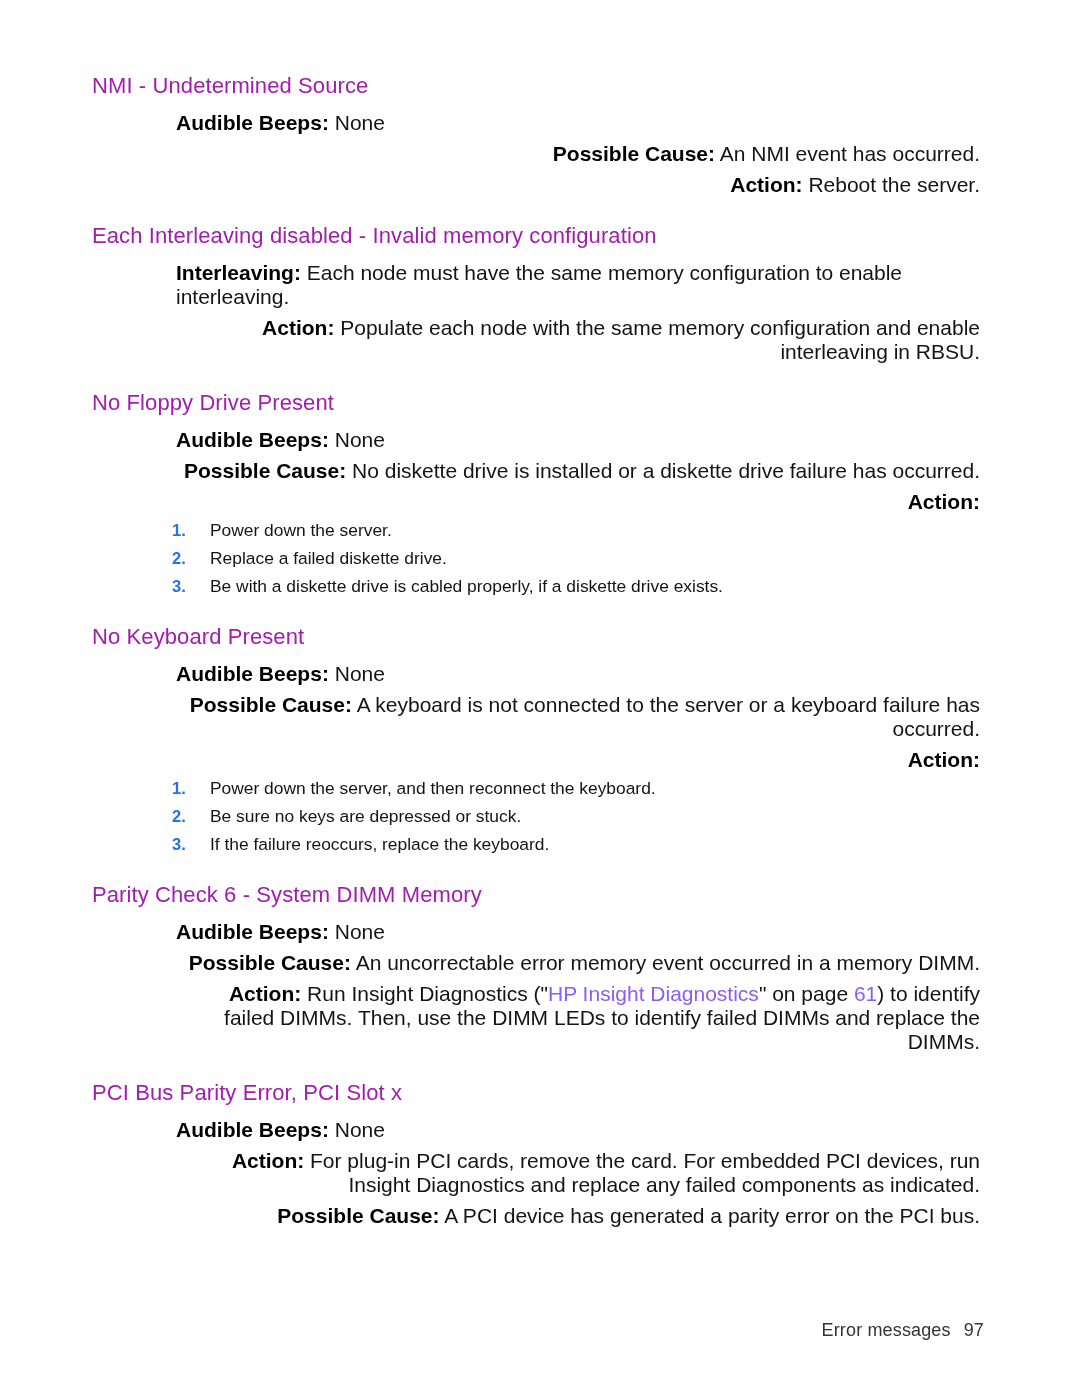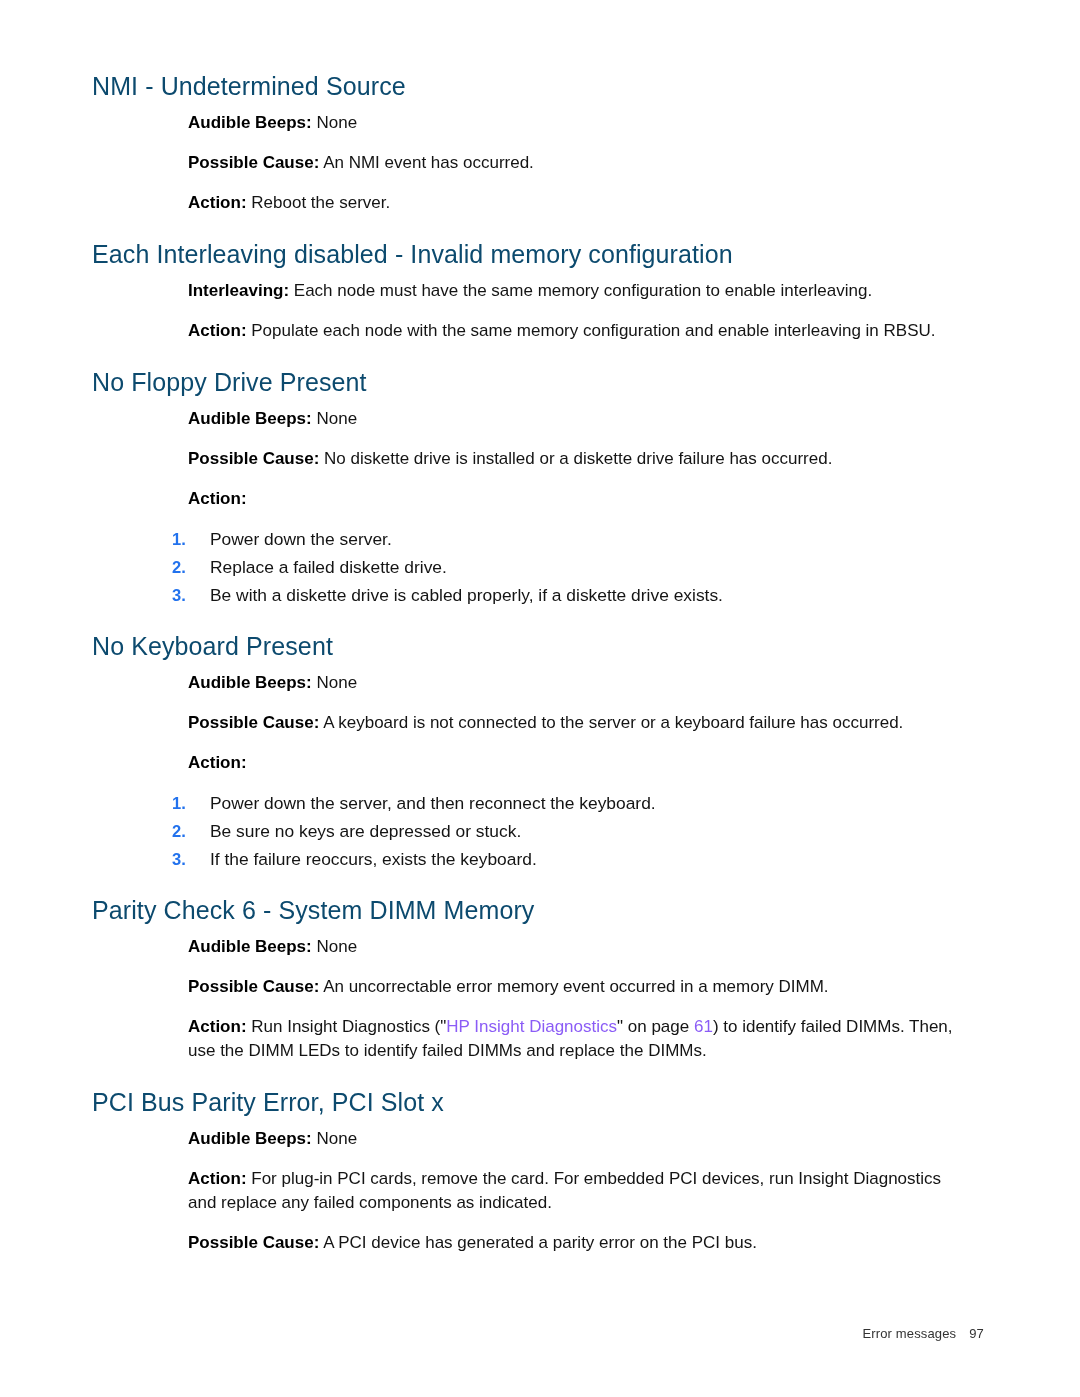--- a/index.html
+++ b/index.html
@@ -24,50 +24,51 @@
     height: 1397px;
     background: #ffffff;
   }
   .content {
     position: absolute;
     left: 92px;
     top: 72px;
     width: 890px;
   }
   h2.section-heading {
-    color: #0c4a6e;
+    color: #a21caf;
     font-weight: 400;
-    font-size: 25px;
+    font-size: 22px;
     line-height: 28px;
     margin: 0;
     padding: 0;
     letter-spacing: 0.1px;
     white-space: nowrap;
   }
   .section {
     margin: 0;
     padding: 0;
   }
   .section + .section {
     margin-top: 25px;
   }
   .body-block {
     margin-left: 80px;
     width: 812px;
   }
   p.para {
-    font-size: 17px;
+    font-size: 21px;
     line-height: 24px;
-    margin: 16px;
+    margin: 4px;
     padding: 0;
     color: #141414;
     text-align: left;
   }
   p.para + p.para {
     margin-top: 7px;
+    text-align: right;
   }
   .first-para {
     margin-top: 11px !important;
   }
   .lbl {
     font-weight: bold;
     color: #000000;
   }
   .xref {
     color: #8b5cf6;
@@ -92,21 +93,21 @@
     width: 26px;
     color: #2272ED;
     font-weight: bold;
     font-size: 16.5px;
     text-align: left;
   }
   .footer {
     position: absolute;
     right: 96px;
     bottom: 56px;
-    font-size: 13px;
+    font-size: 18px;
     color: #333333;
     letter-spacing: 0.15px;
     white-space: nowrap;
   }
   .footer .fnum {
     margin-left: 13px;
   }
 </style>
 </head>
 <body>
@@ -147,21 +148,21 @@
 
     <div class="section">
       <h2 class="section-heading">No Keyboard Present</h2>
       <div class="body-block">
         <p class="para first-para"><span class="lbl">Audible Beeps</span><span class="lbl">:</span><span> None</span></p>
         <p class="para"><span class="lbl">Possible Cause</span><span class="lbl">:</span><span> A keyboard is not connected to the server or a keyboard failure has occurred.</span></p>
         <p class="para"><span class="lbl">Action</span><span class="lbl">:</span></p>
         <ol class="steps">
           <li><span class="num">1.</span><span>Power down the server, and then reconnect the keyboard.</span></li>
           <li><span class="num">2.</span><span>Be sure no keys are depressed or stuck.</span></li>
-          <li><span class="num">3.</span><span>If the failure reoccurs, exists the keyboard.</span></li>
+          <li><span class="num">3.</span><span>If the failure reoccurs, replace the keyboard.</span></li>
         </ol>
       </div>
     </div>
 
     <div class="section">
       <h2 class="section-heading">Parity Check 6 - System DIMM Memory</h2>
       <div class="body-block">
         <p class="para first-para"><span class="lbl">Audible Beeps</span><span class="lbl">:</span><span> None</span></p>
         <p class="para"><span class="lbl">Possible Cause</span><span class="lbl">:</span><span> An uncorrectable error memory event occurred in a memory DIMM.</span></p>
         <p class="para"><span class="lbl">Action</span><span class="lbl">:</span><span> Run Insight Diagnostics ("</span><span class="xref">HP Insight Diagnostics</span><span>" on page </span><span class="xref">61</span><span>) to identify failed DIMMs. Then, use the DIMM LEDs to identify failed DIMMs and replace the DIMMs.</span></p>

